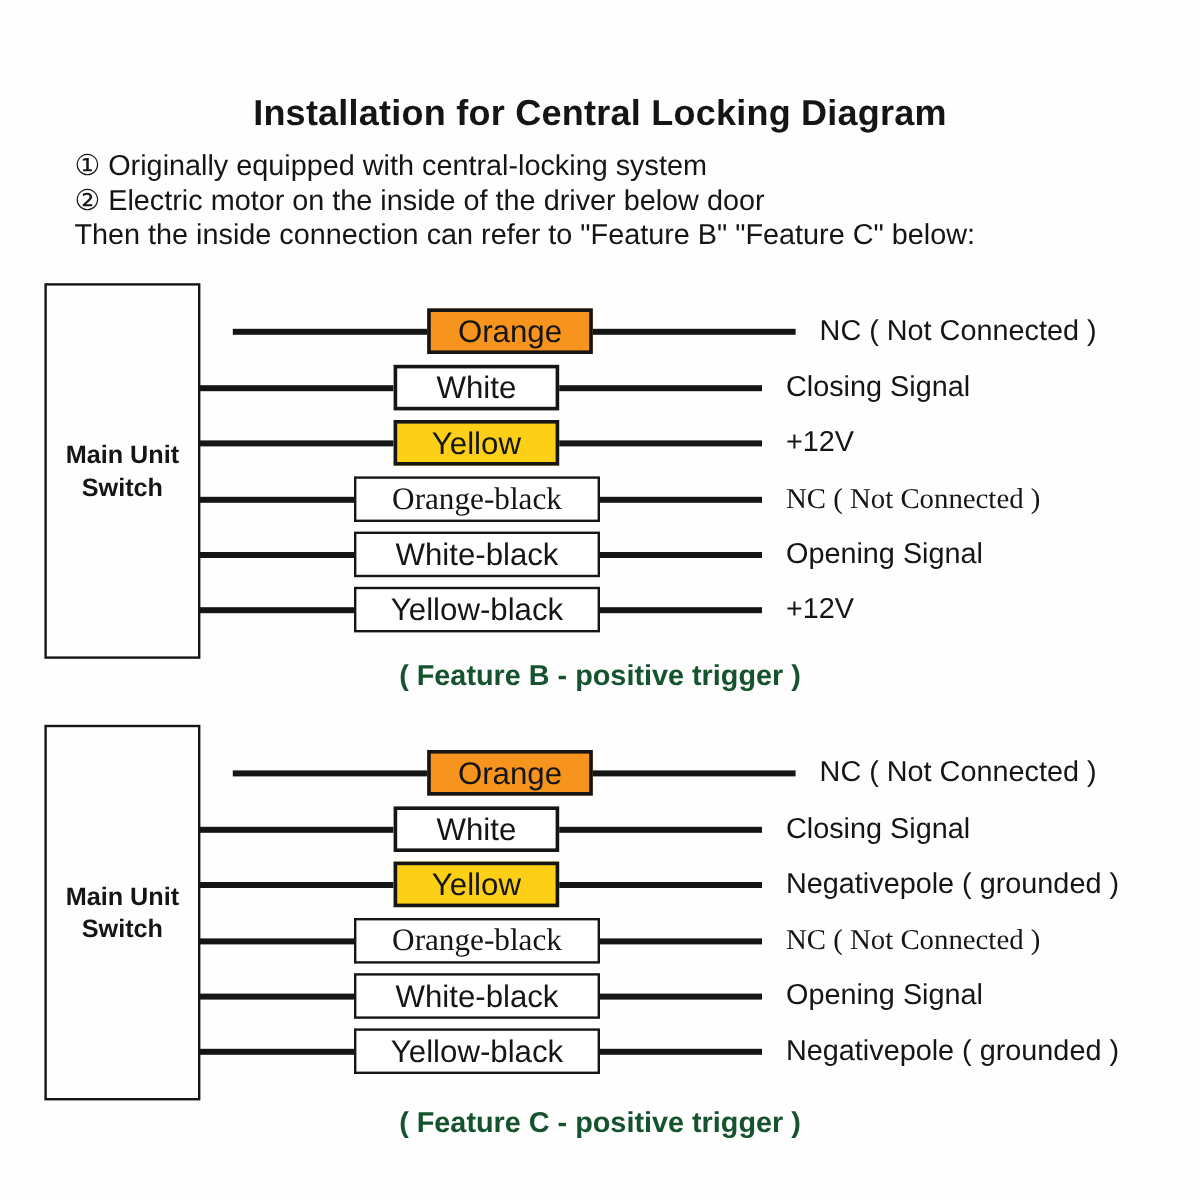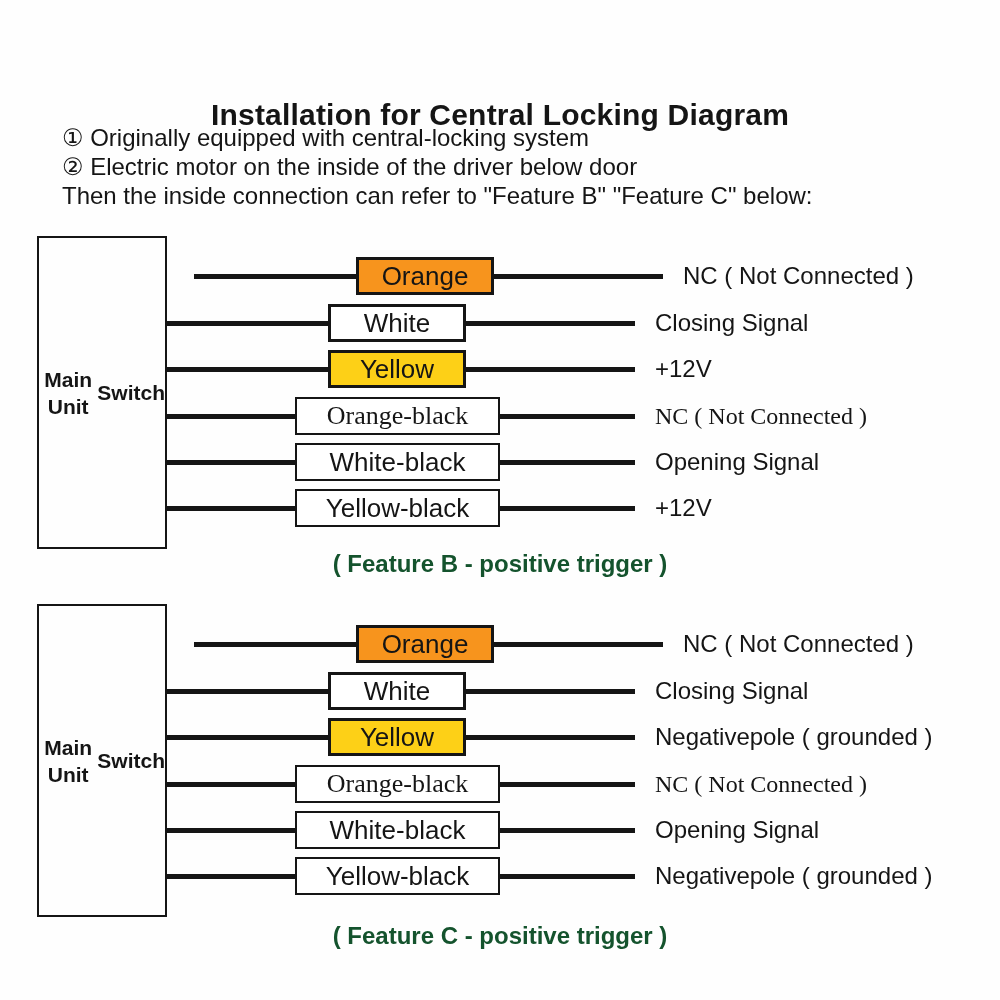--- a/index.html
+++ b/index.html
@@ -18,21 +18,20 @@
 
   
   .page-title {
     position:absolute;
     top:78px; left:0;
     width:1000px;
     text-align:center;
     font-size:30px;
     font-weight:bold;
     letter-spacing:0.2px;
-    margin-top:20px;
   }
   .note {
     position:absolute;
     left:62px;
     font-size:24px;
     white-space:nowrap;
   }
   .note-1 { top:124px; }
   .note-2 { top:153px; }
   .note-3 { top:182px; }
@@ -48,20 +47,21 @@
   .section-c { top:604px; }
 
   .main-unit-box {
     position:absolute;
     left:37px; top:0;
     width:130px; height:313px;
     box-sizing:border-box;
     border:2px solid #151515;
     background:#fefefe;
     display:flex;
+    flex-direction:column;
     align-items:center;
     justify-content:center;
   }
   .main-unit-box .unit-line {
     font-size:21px;
     font-weight:bold;
     line-height:27px;
     text-align:center;
   }
 

